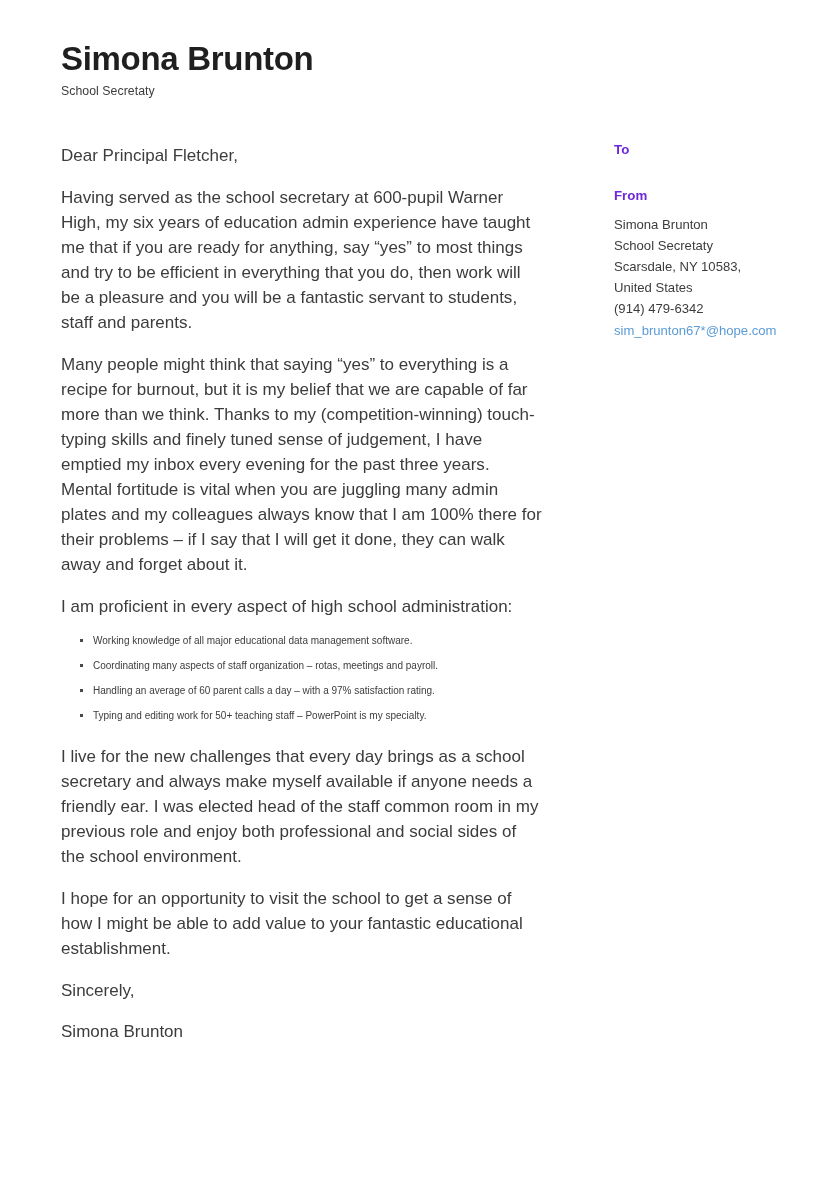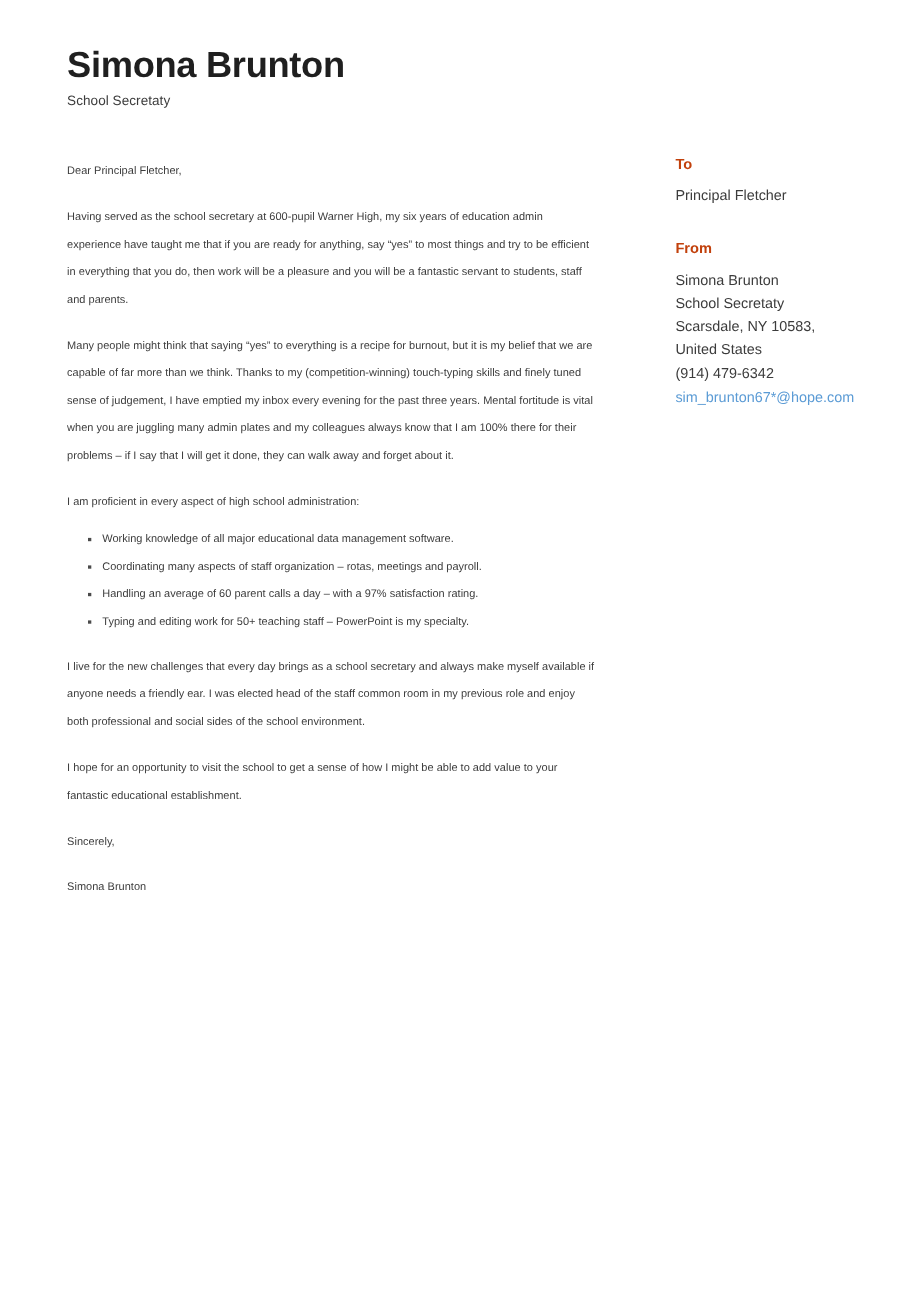--- a/index.html
+++ b/index.html
@@ -64,21 +64,21 @@
     top: 141px;
     width: 200px;
   }
 
   
   .salutation,
   .para,
   .lead-in,
   .signoff,
   .signature {
-    font-size: 10px;
+    font-size: 17px;
     line-height: 25px;
     color: #3c3c3c;
     margin: 0;
     letter-spacing: 0.01px;
   }
   .salutation { margin-bottom: 17px; }
   .para { margin-bottom: 17px; }
   .lead-in { margin-bottom: 9px; }
   .signoff { margin-bottom: 16px; }
   .signature { margin-bottom: 0; }
@@ -106,21 +106,21 @@
     background: #4a4a4a;
     display: block;
   }
 
   
   .side-block { margin-bottom: 0; }
   .side-block + .side-block { margin-top: 29px; }
   .side-heading {
     font-size: 13.3px;
     font-weight: bold;
-    color: #c2410c;
+    color: #6d28d9;
     margin: 0 0 9px 0;
     line-height: 1.3;
   }
   .side-line {
     font-size: 13.1px;
     line-height: 21.2px;
     color: #3c3c3c;
     margin: 0;
     white-space: nowrap;
   }
@@ -178,21 +178,20 @@
 
     <p class="signoff">Sincerely,</p>
 
     <p class="signature">Simona Brunton</p>
   </div>
 
   <div class="sidebar">
 
     <div class="side-block">
       <div class="side-heading">To</div>
-      <div class="side-line">Principal Fletcher</div>
     </div>
 
     <div class="side-block">
       <div class="side-heading">From</div>
       <div class="side-line">Simona Brunton</div>
       <div class="side-line">School Secretaty</div>
       <div class="side-line">Scarsdale, NY 10583,</div>
       <div class="side-line">United States</div>
       <div class="side-line">(914) 479-6342</div>
       <a class="side-email" href="#">sim_brunton67*@hope.com</a>

